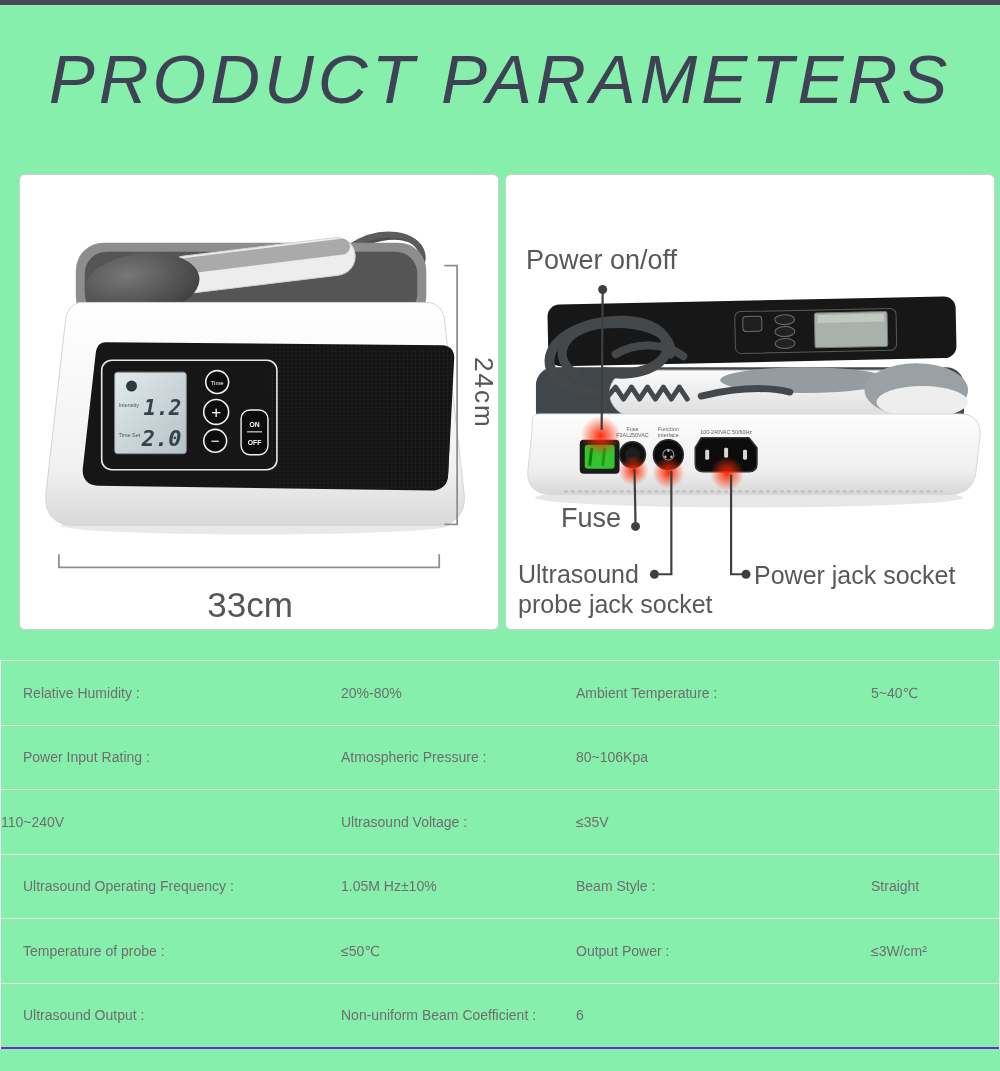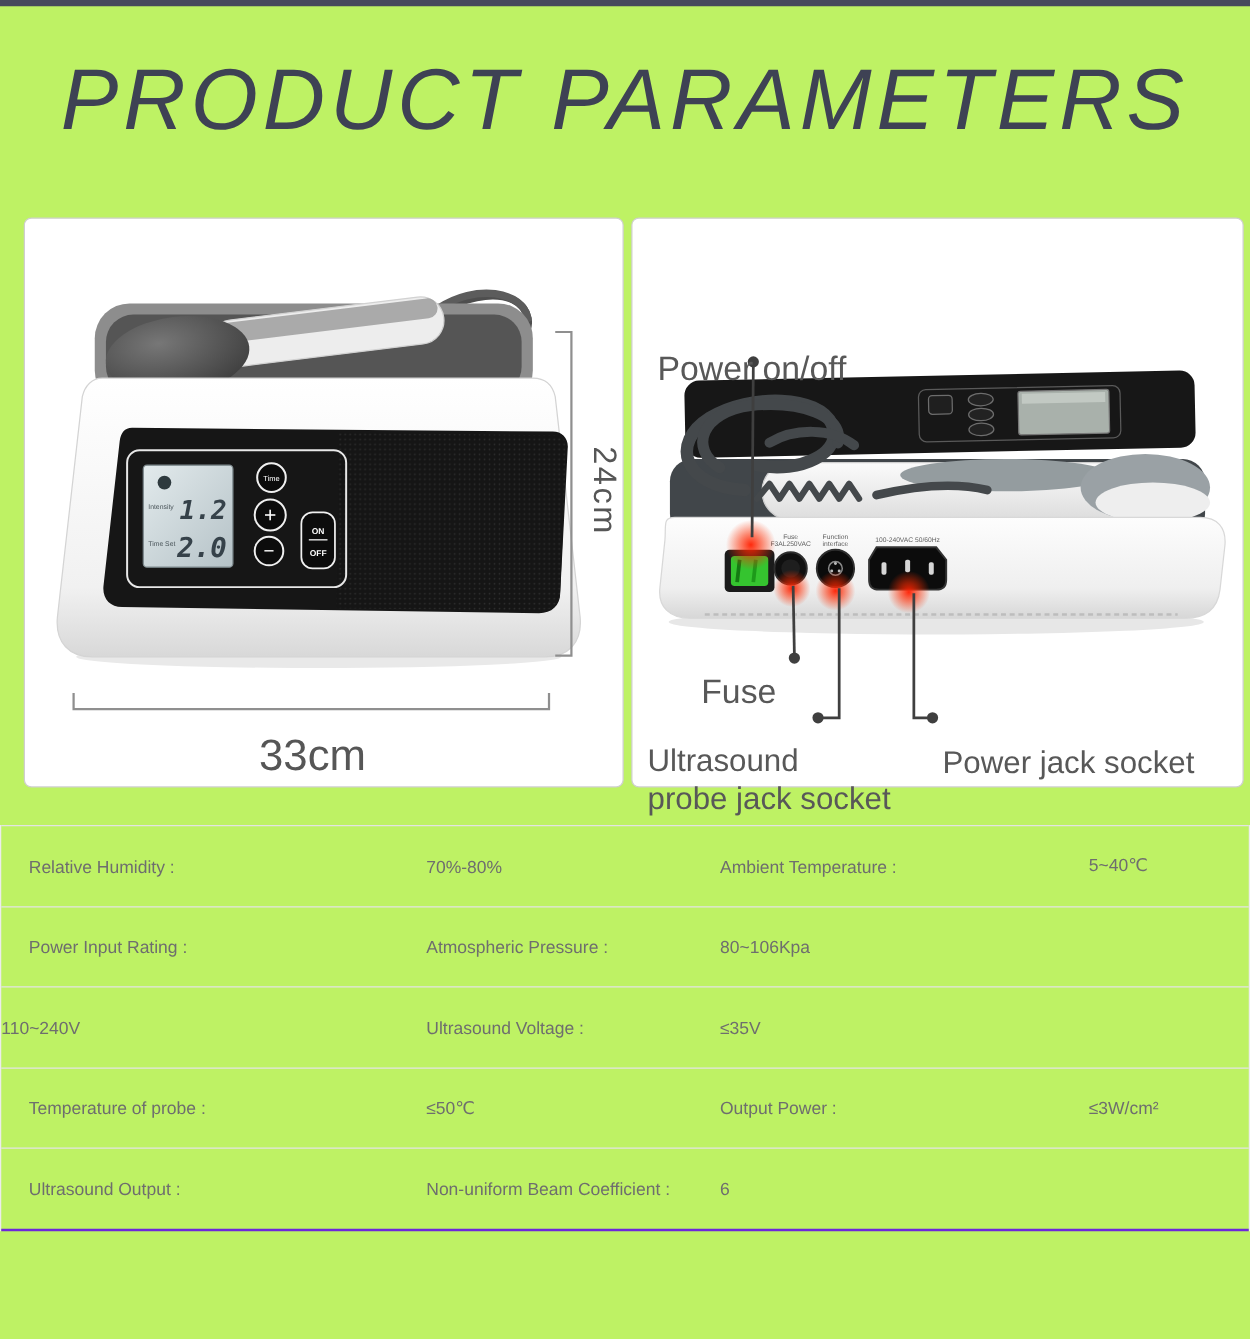--- a/index.html
+++ b/index.html
@@ -1,33 +1,33 @@
 <!DOCTYPE html>
 <html><head>
 <meta charset="utf-8">
 <style>
   html,body{margin:0;padding:0;background:#fff;}
-  .page{position:relative;width:1000px;height:1071px;background:#bef264;overflow:hidden;
+  .page{position:relative;width:1000px;height:1071px;background:#86efac;overflow:hidden;
         font-family:"Liberation Sans","DejaVu Sans",sans-serif;}
   .topbar{position:absolute;left:0;top:0;width:1000px;height:5px;background:#474a5c;}
   .title{position:absolute;left:0;right:0;top:40px;text-align:center;
          font-style:italic;font-size:69px;font-weight:400;letter-spacing:4px;
          color:#3e4254;white-space:nowrap;}
   .panel{position:absolute;top:174px;height:456px;border:1px solid #cfcfcf;border-radius:6px;
          background:#fff;box-sizing:border-box;}
   .panel-left{left:19px;width:480px;}
   .panel-right{left:505px;width:490px;}
   .panel svg{position:absolute;left:0;top:0;width:100%;height:100%;}
 
   .dim-v{position:absolute;left:448px;top:182px;writing-mode:vertical-rl;
          font-size:26px;color:#565656;letter-spacing:2px;}
   .dim-h{position:absolute;left:39px;top:410px;width:382px;text-align:center;
          font-size:35px;color:#565656;}
 
-  .ann{position:absolute;color:#585858;white-space:nowrap;margin-top:35px;}
+  .ann{position:absolute;color:#585858;white-space:nowrap;}
   .ann-power{left:20px;top:70px;font-size:27px;}
   .ann-fuse{left:55px;top:328px;font-size:27px;}
   .ann-probe{left:12px;top:384px;font-size:25px;line-height:30px;white-space:normal;width:230px;}
   .ann-pjack{left:248px;top:386px;font-size:25px;}
 
   .spec-table{position:absolute;left:0;top:660px;width:1000px;
               border-left:1px solid #ececec;border-right:1px solid #ececec;
               box-sizing:border-box;}
   .spec-row{display:grid;grid-template-columns:340px 235px 295px 128px;
             height:63.5px;align-items:center;border-top:1px solid #e3e3e3;
@@ -224,33 +224,39 @@
 
     <div class="ann ann-power">Power on/off</div>
     <div class="ann ann-fuse">Fuse</div>
     <div class="ann ann-pjack">Power jack socket</div>
     <div class="ann ann-probe"><span>Ultrasound</span><br><span>probe jack socket</span></div>
   </div>
 
   <div class="spec-table">
     <div class="spec-row">
       <span class="c1">Relative Humidity :</span>
-      <span class="c2">70%-80%</span>
+      <span class="c2">20%-80%</span>
       <span class="c3">Ambient Temperature :</span>
       <span class="c4">5~40℃</span>
     </div>
     <div class="spec-row">
       <span class="c1">Power Input Rating :</span>
       <span class="c3">Atmospheric Pressure :</span>
       <span class="c4">80~106Kpa</span>
     </div>
     <div class="spec-row">
       <span class="c2">110~240V</span>
       <span class="c3">Ultrasound Voltage :</span>
       <span class="c4">≤35V</span>
+    </div>
+    <div class="spec-row">
+      <span class="c1">Ultrasound Operating Frequency :</span>
+      <span class="c2">1.05M Hz±10%</span>
+      <span class="c3">Beam Style :</span>
+      <span class="c4">Straight</span>
     </div>
     <div class="spec-row">
       <span class="c1">Temperature of probe :</span>
       <span class="c2">≤50℃</span>
       <span class="c3">Output Power :</span>
       <span class="c4">≤3W/cm²</span>
     </div>
     <div class="spec-row">
       <span class="c1">Ultrasound Output :</span>
       <span class="c3">Non-uniform Beam Coefficient :</span>

